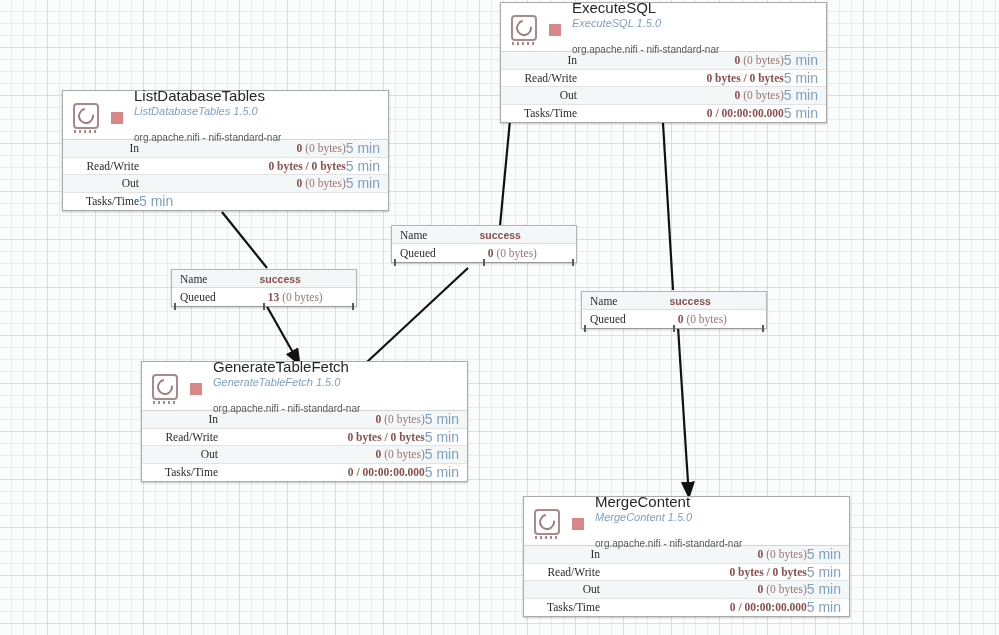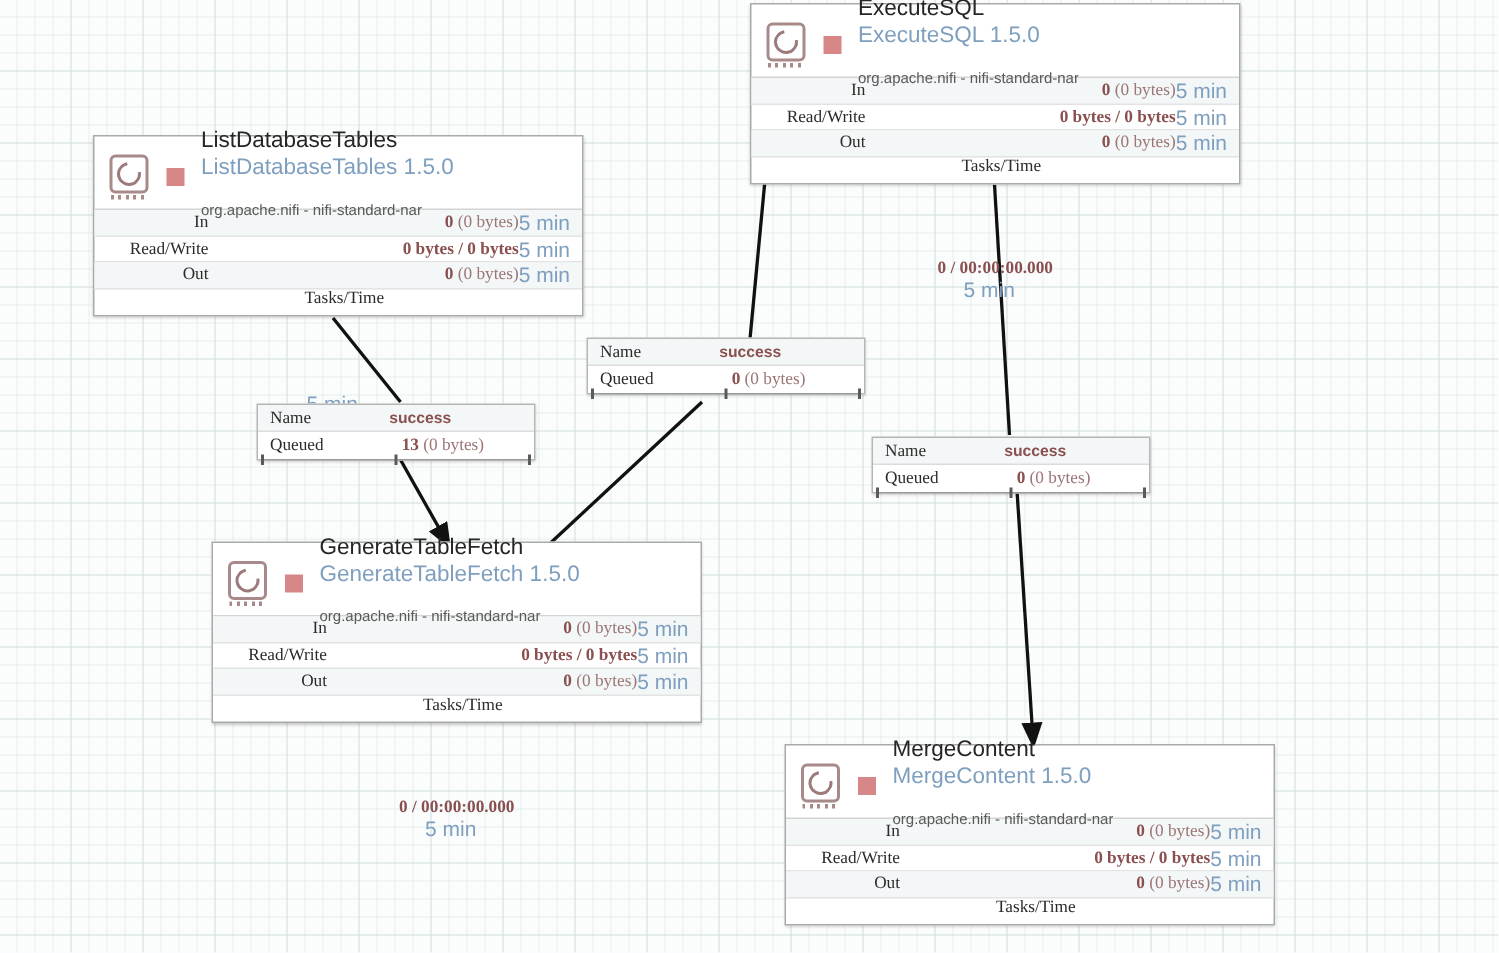--- a/index.html
+++ b/index.html
@@ -93,46 +93,47 @@
     overflow: hidden;
     line-height: 1.05;
   }
   .proc-name {
     font-size: 15px;
     color: #262626;
     font-family: "Liberation Sans", sans-serif;
     white-space: nowrap;
   }
   .proc-type {
-    font-size: 15px;
+    font-size: 11px;
     color: #7f9fbf;
     font-family: "Liberation Sans", sans-serif;
     margin-top: 2px;
     white-space: nowrap;
+    font-style: italic;
   }
   .proc-bundle {
     font-size: 10px;
     color: #595959;
     font-family: "Liberation Sans", sans-serif;
     margin-top: 16px;
     white-space: nowrap;
   }
   .stats {
     border-top: 1px solid #d4d4d4;
     text-align: right;
   }
   .stat-row {
     display: flex;
     align-items: center;
     height: 17.5px;
     border-bottom: 1px solid #e3e3e3;
     font-size: 11.5px;
     box-sizing: border-box;
   }
-  .stat-row:last-child { border-bottom: none; flex-direction: column; }
+  .stat-row:last-child { border-bottom: none; }
   .stat-row.alt { background: #f4f7f7; }
   .stat-label {
     color: #2b2b2b;
     padding-left: 8px;
     flex: 0 0 68px;
     white-space: nowrap;
   }
   .stat-value {
     flex: 1 1 auto;
     color: #8a4f4f;

